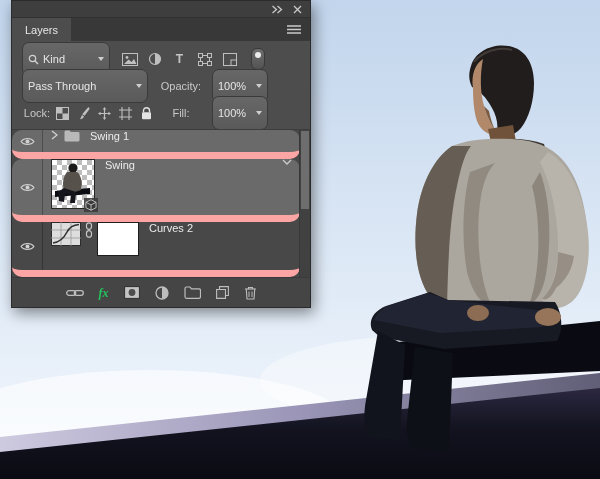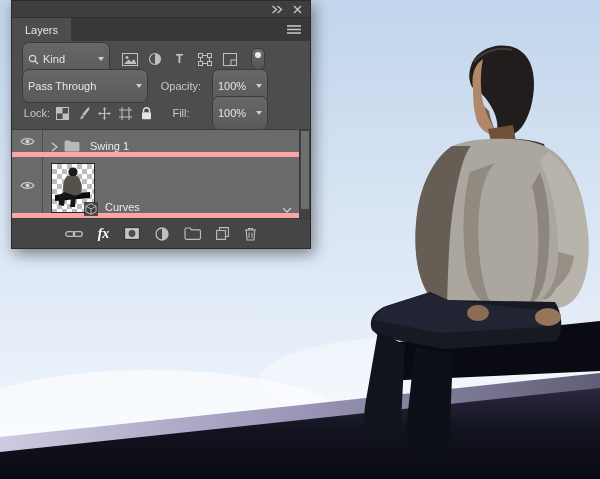--- a/index.html
+++ b/index.html
@@ -47,21 +47,21 @@
   .tglyph { font-size:12px; font-weight:bold; color:#c4c4c4; }
   .toggle { margin-left:10px; width:12px; height:20px; background:linear-gradient(#6e6e6e,#535353);
             border:1px solid #393939; border-radius:6px; position:relative; flex:none; }
   .toggle .dot { position:absolute; top:3px; left:50%; transform:translateX(-50%);
                  width:6px; height:6px; border-radius:50%; background:#ececec; }
   .lic { width:21px; height:18px; display:flex; align-items:center; justify-content:center; }
   .lbl.lock { width:30px;text-align:center; }
 
   .layer-list { position:relative; background:#484848; border-top:1px solid #3c3c3c; }
   .rows { margin-right:10px; }
-  .lrow { display:flex; align-items:flex-end; border-bottom:5px solid #fca5a5; position:relative; }
+  .lrow { display:flex; align-items:flex-start; border-bottom:7px solid #fca5a5; position:relative;border-radius:10px; }
   .lrow.sel { background:#6a6a6a; }
   .h22{height:22px} .h56{height:56px} .h48{height:48px} .h47{height:46px}
   .eye-cell { width:30px; align-self:stretch; display:flex; align-items:center; justify-content:center;
               border-right:1px solid rgba(0,0,0,.28); flex:none; }
   .lname { color:#ebebeb; margin-left:10px; white-space:nowrap; }
   .disclosure { margin-left:8px; display:flex; line-height:0; }
   .folder-wrap { margin-left:6px; display:flex; line-height:0; }
   .thumb {
     width:42px; height:48px; margin-left:8px; position:relative; flex:none;
     border:1px solid #262626; background-color:#fff;
@@ -77,21 +77,21 @@
   .mask-thumb { width:40px; height:32px; background:#ffffff; border:1px solid #1d1d1d; flex:none; }
   .img-thumb { margin-left:7px; line-height:0; border:1px solid #1d1d1d; flex:none; }
 
   .scrollbar { position:absolute; top:0; right:0; bottom:0; width:10px; background:#414141; border-left:1px solid #383838; }
   .sthumb { position:absolute; top:1px; left:1px; right:1px; height:78px; background:#6e6e6e; }
 
   .footer { height:29px; background:#454545; border-top:1px solid #3a3a3a;
             display:flex; align-items:center; justify-content:center; gap:15px; }
   .f-ic { display:flex; align-items:center; line-height:0; }
   .fx { font-family:"Liberation Serif", serif; font-style:italic; font-weight:bold;
-        font-size:14px; color:#ffffff; line-height:1; }
+        font-size:12px; color:#22c55e; line-height:1; }
 </style>
 </head>
 <body>
 
 <svg class="scene" width="600" height="479" viewBox="0 0 600 479">
   <defs>
     <linearGradient id="skyGrad" x1="0" y1="0" x2="0" y2="1">
       <stop offset="0" stop-color="#c2d5ec"></stop>
       <stop offset="0.5" stop-color="#dbe7f5"></stop>
       <stop offset="1" stop-color="#f4f8fd"></stop>
@@ -298,28 +298,51 @@
               <path d="M15 12 C11 17 10 24 12 30 L23 32 L29 30 C31 23 29 15 25 12 Z" fill="#56514a"></path>
               <path d="M12 28 L6 32 L7 41 L12 42 L13 34 L19 34 L18 43 L23 43 L24 32 Z" fill="#15161c"></path>
             </svg>
           <span class="badge">
             <svg width="12" height="12" viewBox="0 0 13 13">
                 <path d="M6.5 0.8 L12 3.6 V9.4 L6.5 12.2 L1 9.4 V3.6 Z" fill="#3a3a3a" stroke="#d0d0d0" stroke-width="0.9"></path>
                 <path d="M1 3.6 L6.5 6.4 L12 3.6 M6.5 6.4 V12.2" fill="none" stroke="#d0d0d0" stroke-width="0.9"></path>
               </svg>
           </span>
         </div>
-        <span class="lname">Curves</span>
+        <span class="lname">Swing</span>
         <span class="row-chev">
           <svg width="10" height="6" viewBox="0 0 10 6">
               <path d="M1 1 L5 5 L9 1" stroke="#cccccc" stroke-width="1.3" fill="none"></path>
             </svg>
         </span>
       </div>
 
+      <div class="lrow h48">
+        <div class="eye-cell">
+          <svg width="15" height="11" viewBox="0 0 15 11">
+              <path d="M1 5.5 C4 1.5 11 1.5 14 5.5 C11 9.5 4 9.5 1 5.5 Z" fill="none" stroke="#d0d0d0" stroke-width="1.1"></path>
+              <circle cx="7.5" cy="5.5" r="2" fill="#d0d0d0"></circle>
+            </svg>
+        </div>
+        <span class="curves-ic">
+          <svg width="30" height="24" viewBox="0 0 30 24">
+              <rect x="0.5" y="0.5" width="29" height="23" fill="#dddddd" stroke="#2c2c2c"></rect>
+              <path d="M0 8 H30 M0 16 H30 M10 0 V24 M20 0 V24" stroke="#9a9a9a" stroke-width="0.8"></path>
+              <path d="M2 21 C10 20 14 14 16 10 C18 6 22 3 28 2.5" fill="none" stroke="#333333" stroke-width="1.6"></path>
+            </svg>
+        </span>
+        <span class="mlink">
+          <svg width="8" height="16" viewBox="0 0 8 16">
+              <rect x="1.5" y="0.8" width="5" height="6.5" rx="2.5" fill="none" stroke="#c6c6c6" stroke-width="1.2"></rect>
+              <rect x="1.5" y="8.7" width="5" height="6.5" rx="2.5" fill="none" stroke="#c6c6c6" stroke-width="1.2"></rect>
+            </svg>
+        </span>
+        <div class="mask-thumb"></div>
+        <span class="lname">Curves 2</span>
+      </div>
 
 
     </div>
     <div class="scrollbar">
       <div class="sthumb"></div>
     </div>
   </div>
 
   <div class="footer">
     <span class="f-ic">

